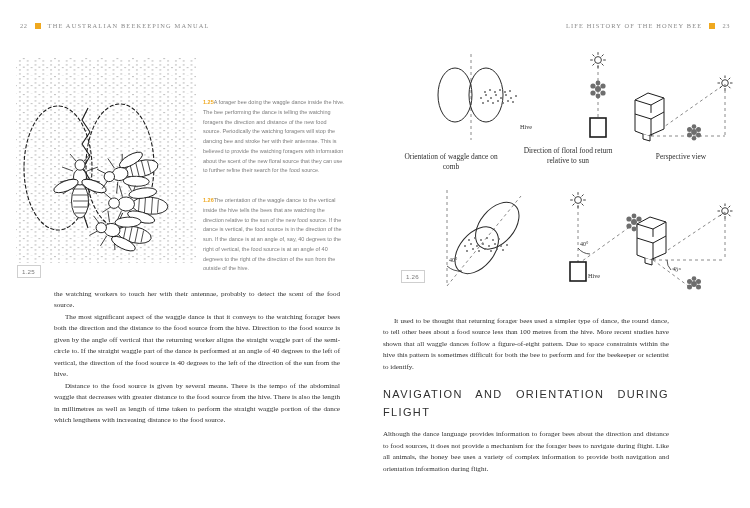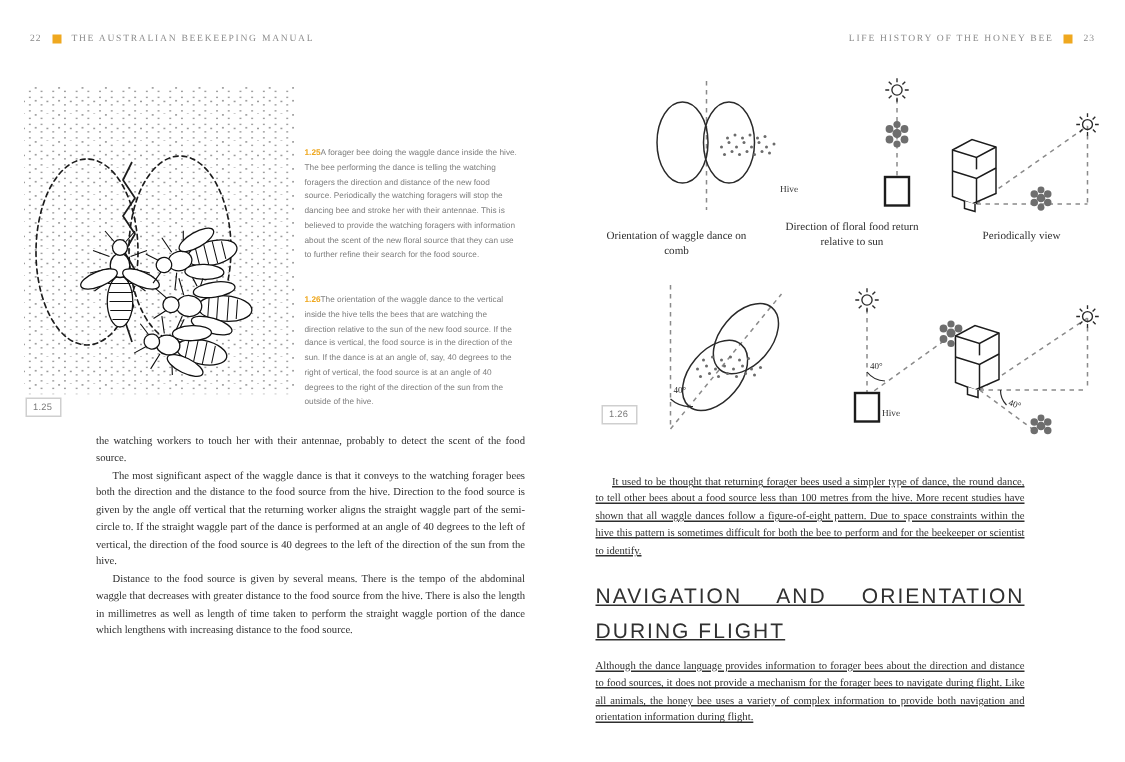--- a/index.html
+++ b/index.html
@@ -94,21 +94,21 @@
     font-family: "Liberation Serif", serif;
     font-size: 7.1px;
     line-height: 1.62;
     color: #2e2e2e;
     text-align: justify;
   }
   .body-col p { margin: 0; }
   .body-col p.indent { text-indent: 11px; }
   .sec-head {
     font-family: "Liberation Sans", sans-serif;
-    font-size: 14px;
+    font-size: 11px;
     letter-spacing: 1.35px;
     color: #303030;
     margin: 13px 0 7px 0;
     text-transform: uppercase;
     font-weight: 400;
   }
 
   
   .dg-label {
     position: absolute;
@@ -240,21 +240,21 @@
     <div class="fig-num" style="left:17px; top:265px;">1.25</div>
 
     <div class="caption" style="left:203px; top:98px;">
       <span class="cap-num">1.25</span><span>A forager bee doing the waggle dance inside the hive. The bee performing the dance is telling the watching foragers the direction and distance of the new food source. Periodically the watching foragers will stop the dancing bee and stroke her with their antennae. This is believed to provide the watching foragers with information about the scent of the new floral source that they can use to further refine their search for the food source.</span>
     </div>
 
     <div class="caption" style="left:203px; top:196px;">
       <span class="cap-num">1.26</span><span>The orientation of the waggle dance to the vertical inside the hive tells the bees that are watching the direction relative to the sun of the new food source. If the dance is vertical, the food source is in the direction of the sun. If the dance is at an angle of, say, 40 degrees to the right of vertical, the food source is at an angle of 40 degrees to the right of the direction of the sun from the outside of the hive.</span>
     </div>
 
-    <div class="body-col" style="left:64px; top:289px; width:286px;">
+    <div class="body-col" style="left:54px; top:289px; width:286px;">
       <p>the watching workers to touch her with their antennae, probably to detect the scent of the food source.</p>
       <p class="indent">The most significant aspect of the waggle dance is that it conveys to the watching forager bees both the direction and the distance to the food source from the hive. Direction to the food source is given by the angle off vertical that the returning worker aligns the straight waggle part of the semi-circle to. If the straight waggle part of the dance is performed at an angle of 40 degrees to the left of vertical, the direction of the food source is 40 degrees to the left of the direction of the sun from the hive.</p>
       <p class="indent">Distance to the food source is given by several means. There is the tempo of the abdominal waggle that decreases with greater distance to the food source from the hive. There is also the length in millimetres as well as length of time taken to perform the straight waggle portion of the dance which lengthens with increasing distance to the food source.</p>
     </div>
   </div>
 
   <div class="page page-right">
 
     <div class="runhead right">
       <span class="runhead-title">Life History of the  Honey Bee</span>
@@ -340,21 +340,21 @@
             <circle cx="291" cy="86.2" r="2.3"></circle>
           </g>
         </g>
       </svg>
     </div>
 
     <div class="hive-label" style="left:145px; top:123px;">Hive</div>
 
     <div class="dg-label" style="left:28px; top:152px; width:96px;">Orientation of waggle dance on comb</div>
     <div class="dg-label" style="left:140px; top:146px; width:106px;">Direction of floral food return relative to sun</div>
-    <div class="dg-label" style="left:253px; top:152px; width:106px;">Periodically view</div>
+    <div class="dg-label" style="left:253px; top:152px; width:106px;">Perspective view</div>
 
     <div class="fig-wrap" style="left:28px; top:190px; width:340px; height:100px;">
       <svg width="340" height="100" viewBox="0 0 340 100" aria-hidden="true">
 
         <line x1="44" y1="0" x2="44" y2="96" stroke="#8a8a8a" stroke-width="1" stroke-dasharray="3 3"></line>
 
         <line x1="44" y1="96" x2="118" y2="6" stroke="#8a8a8a" stroke-width="1" stroke-dasharray="3 3"></line>
 
         <path d="M44 76 A20 20 0 0 0 59 81" fill="none" stroke="#2a2a2a" stroke-width="0.8"></path>
         <text x="46" y="72" font-family="Liberation Serif, serif" font-size="6" fill="#2a2a2a">40°</text>
@@ -437,19 +437,19 @@
               <circle cx="291" cy="88.6" r="2.3"></circle>
           </g>
         </g>
       </svg>
     </div>
 
     <div class="hive-label" style="left:213px; top:272px;">Hive</div>
 
     <div class="fig-num" style="left:26px; top:270px;">1.26</div>
 
-    <div class="body-col" style="left:22px; top:316px; width:286px;text-decoration:underline;">
+    <div class="body-col" style="left:8px; top:316px; width:286px;">
       <p class="indent">It used to be thought that returning forager bees used a simpler type of dance, the round dance, to tell other bees about a food source less than 100 metres from the hive. More recent studies have shown that all waggle dances follow a figure-of-eight pattern. Due to space constraints within the hive this pattern is sometimes difficult for both the bee to perform and for the beekeeper or scientist to identify.</p>
       <h2 class="sec-head">Navigation and orientation during flight</h2>
       <p>Although the dance language provides information to forager bees about the direction and distance to food sources, it does not provide a mechanism for the forager bees to navigate during flight. Like all animals, the honey bee uses a variety of complex information to provide both navigation and orientation information during flight.</p>
     </div>
   </div>
 </div>
 
 </body></html>

